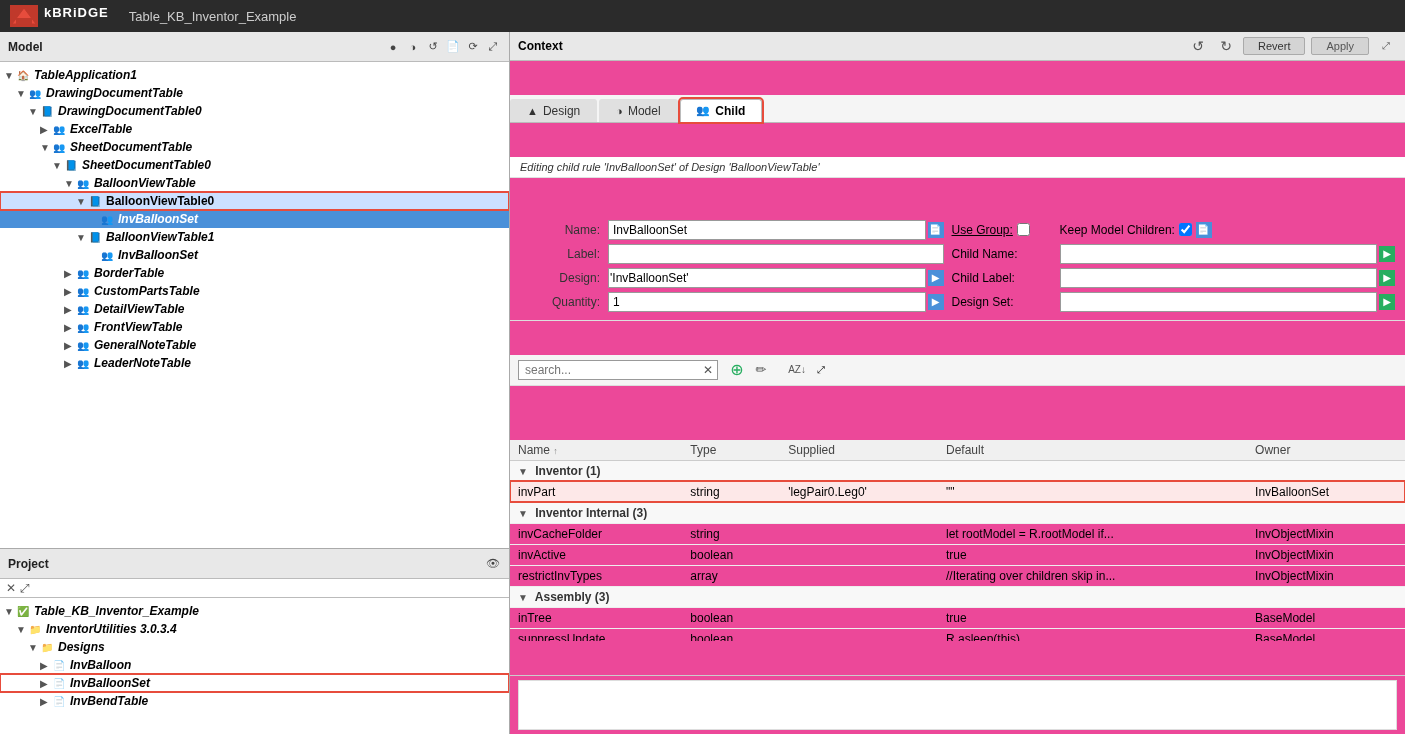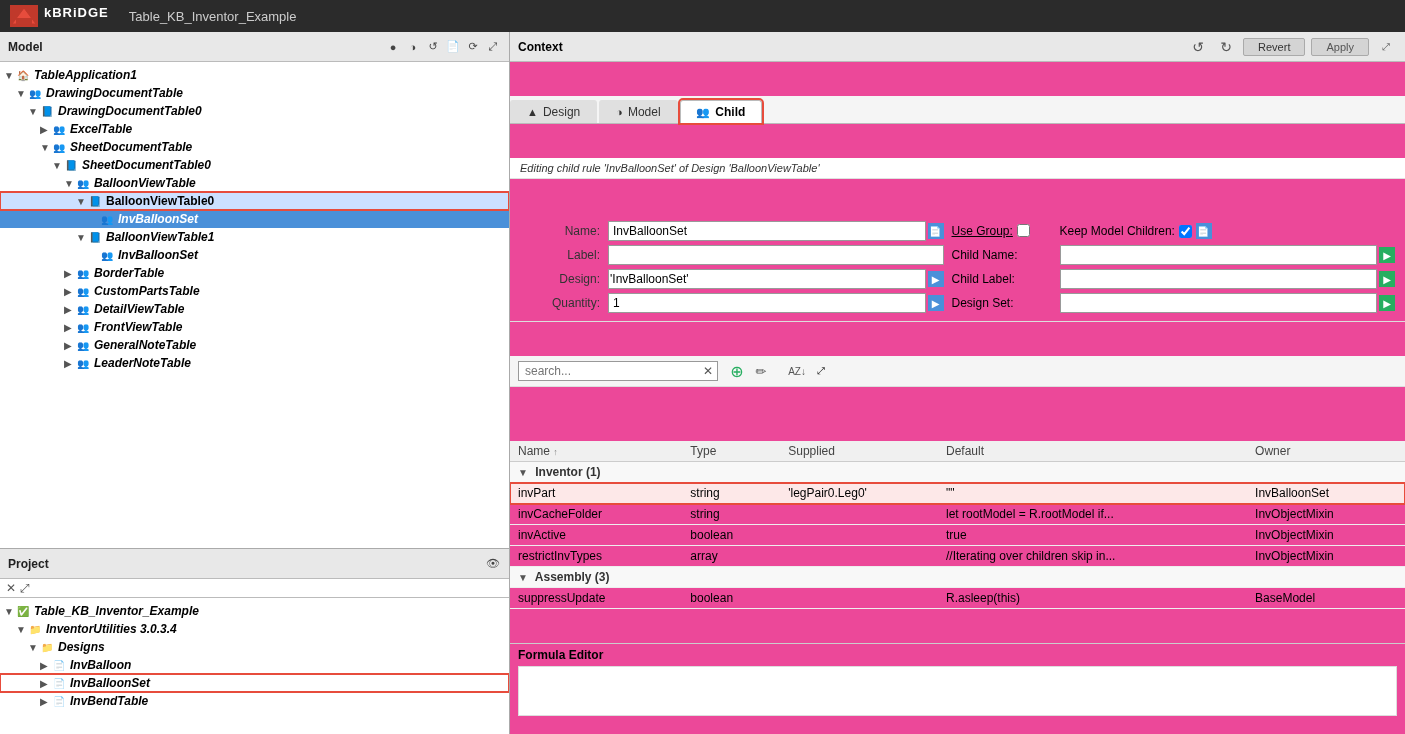--- a/index.html
+++ b/index.html
@@ -684,20 +684,25 @@
     <span class="group-toggle">▼</span> Inventor (1)
   </td>
             </tr>
             <tr style="background: rgb(253, 232, 232); outline: rgb(231, 76, 60) solid 2px; outline-offset: -1px;">
       <td>invPart</td>
       <td>string</td>
       <td>'legPair0.Leg0'</td>
       <td>""</td>
       <td>InvBalloonSet</td>
     </tr>
+            <tr class="group-header">
+              <td colspan="5">
+    <span class="group-toggle">▼</span> Inventor Internal (3)
+  </td>
+            </tr>
             <tr>
       <td>invCacheFolder</td>
       <td>string</td>
       <td></td>
       <td>let rootModel = R.rootModel if...</td>
       <td>InvObjectMixin</td>
     </tr>
             <tr>
       <td>invActive</td>
       <td>boolean</td>
@@ -711,29 +716,35 @@
       <td></td>
       <td>//Iterating over children skip in...</td>
       <td>InvObjectMixin</td>
     </tr>
             <tr class="group-header">
               <td colspan="5">
     <span class="group-toggle">▼</span> Assembly (3)
   </td>
             </tr>
             <tr>
+      <td>inTree</td>
+      <td>boolean</td>
+      <td></td>
+      <td>true</td>
+      <td>BaseModel</td>
+    </tr>
+            <tr>
       <td>suppressUpdate</td>
       <td>boolean</td>
       <td></td>
       <td>R.asleep(this)</td>
       <td>BaseModel</td>
     </tr>
           </tbody>
       </table>
     </div>
 
     <div class="formula-section">
-      <div class="formula-title">Formula Editor</div>
       <div class="formula-body"></div>
     </div>
 
   </div>
 </div>
 
 </body></html>

